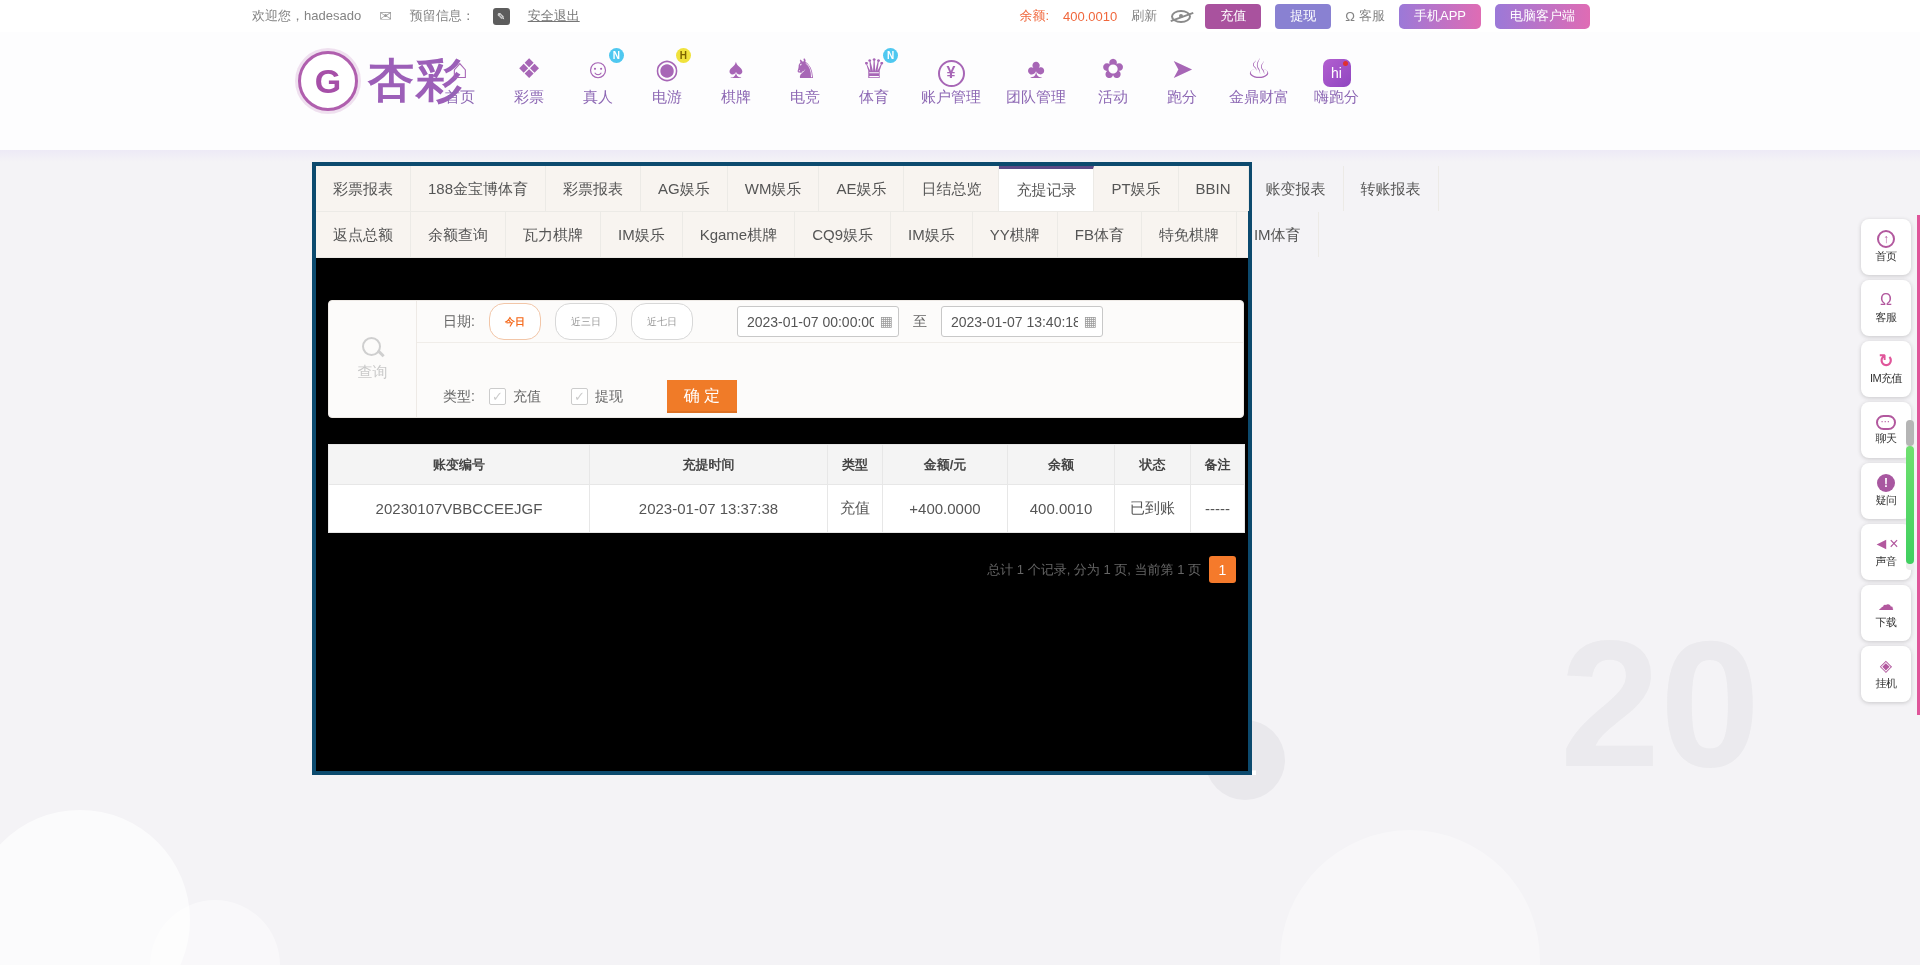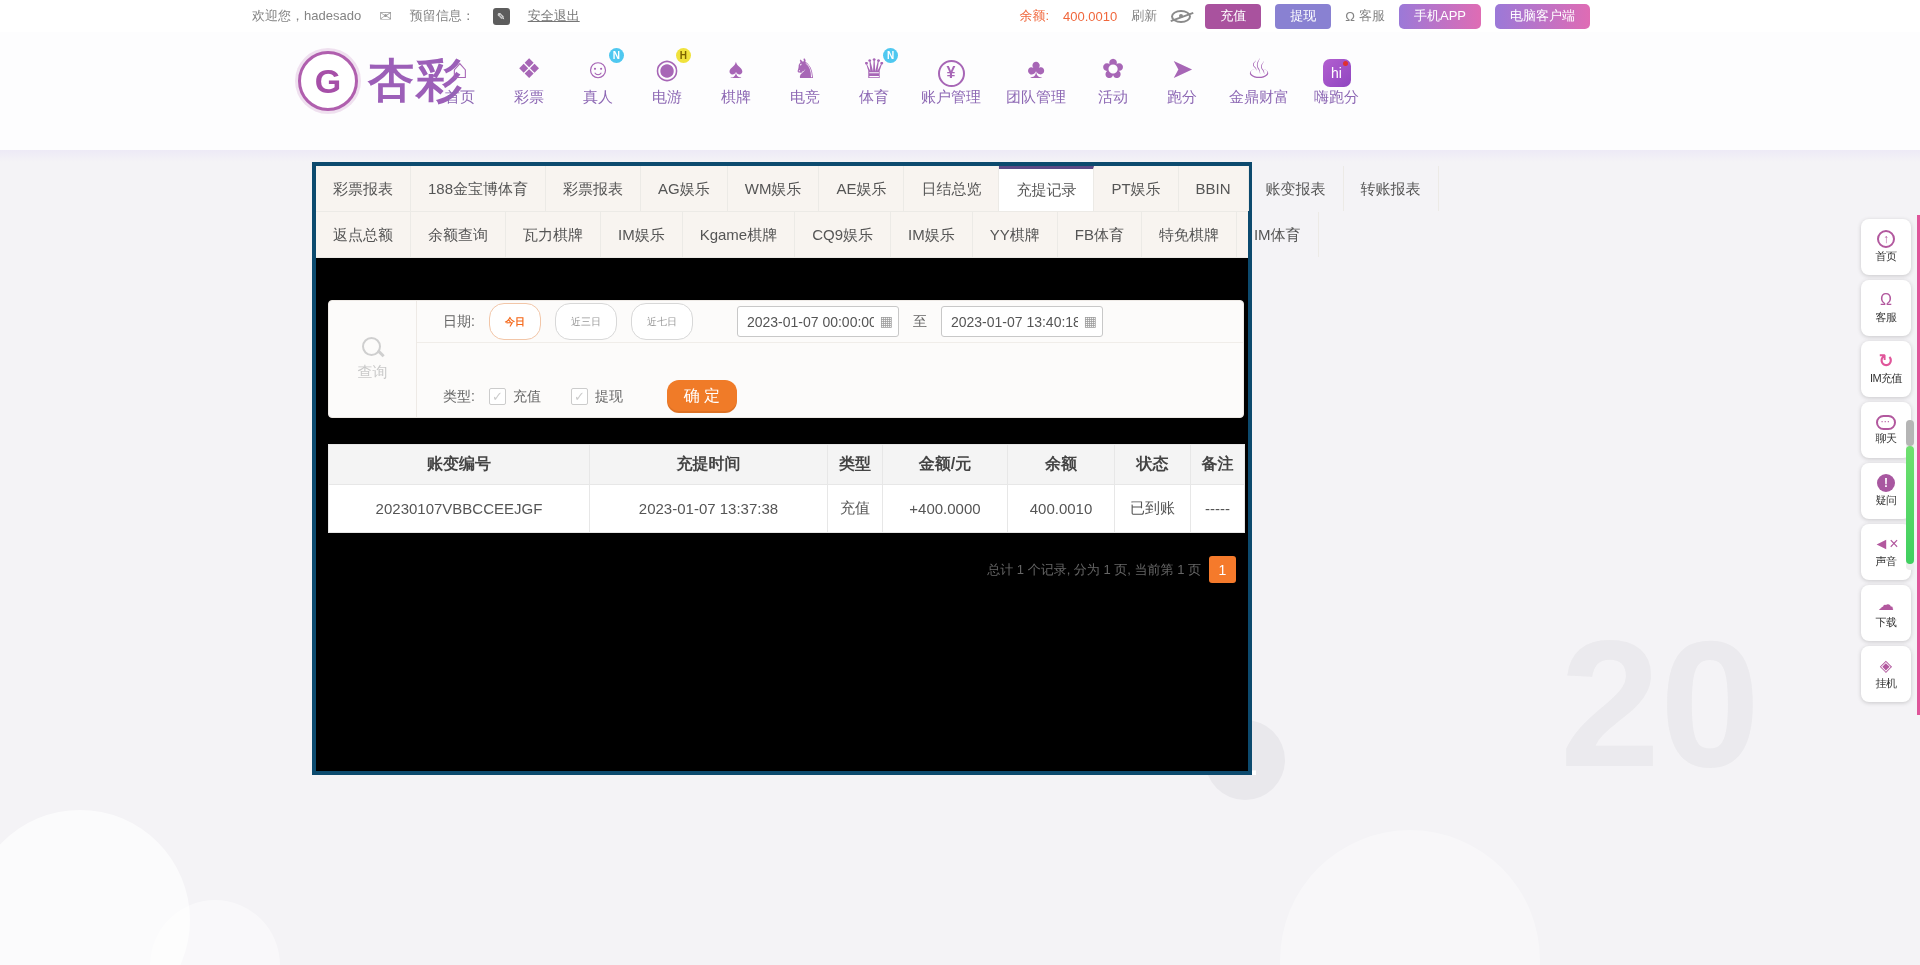--- a/index.html
+++ b/index.html
@@ -72,25 +72,25 @@
   .filter-main { flex:1; display:flex; flex-direction:column;gap:33px; }
   .filter-row { flex:1; display:flex; align-items:center; gap:14px; padding-left:26px; font-size:14px; color:#666; }
   .filter-row.first { border-bottom:1px solid #f0ede9; }
   .pill { height:37px; padding:0 15px; border-radius:15px; background:#fff; border:1px solid #d8d8d8; color:#999; font-size:10px; display:inline-flex; align-items:center; cursor:pointer; }
   .pill.active { color:#f56a1c; border-color:#f2c6a8; font-weight:bold; }
   .date-wrap { position:relative; display:inline-flex; }
   .date-input { width:162px; height:31px; border:1px solid #c8c8c8; border-radius:3px; padding:0 24px 0 9px; font-size:14px; color:#555; font-family:"Liberation Sans",sans-serif; background:#fff; }
   .cal-ico { position:absolute; right:6px; top:7px; color:#9a9a9a; font-size:14px; }
   .cb { width:17px; height:17px; border:1px solid #ccc; border-radius:2px; background:#fff; color:#ccc; font-size:13px; display:inline-flex; align-items:center; justify-content:center; cursor:pointer; }
   .cb-group { display:inline-flex; align-items:center; gap:7px; }
-  .confirm-btn { margin-left:30px; width:70px; height:33px; background:#f07b28; border:none; border-radius:12px; color:#fff; font-size:16px; cursor:pointer; box-shadow:inset 0 -2px 0 rgba(0,0,0,.08); }
+  .confirm-btn { margin-left:30px; width:70px; height:33px; background:#f07b28; border:none; border-radius:0; color:#fff; font-size:16px; cursor:pointer; box-shadow:inset 0 -2px 0 rgba(0,0,0,.08); }
 
   
   .records { position:absolute; left:12px; top:278px; width:916px; border-collapse:collapse; table-layout:fixed; }
-  .records th { background:#f4f4f4; height:40px; font-size:16px; color:#444; border:1px solid #e7e7e7; font-weight:bold; }
+  .records th { background:#f4f4f4; height:40px; font-size:13px; color:#444; border:1px solid #e7e7e7; font-weight:bold; }
   .records td { background:#fff; height:48px; font-size:15px; color:#555; border:1px solid #e7e7e7; text-align:center; }
   .amt { color:#d9403a; }
   .ok { color:#4ca64c; }
 
   
   .pager { position:absolute; right:12px; top:390px; display:flex; align-items:center; gap:8px; font-size:13px; color:#666; }
   .page-box { width:27px; height:27px; background:#f57a2b; border-radius:3px; color:#fff; font-size:14px; display:flex; align-items:center; justify-content:center; cursor:pointer; }
 
   
   .fside { position:absolute; left:1861px; top:219px; width:50px; display:flex; flex-direction:column; gap:5px; }

